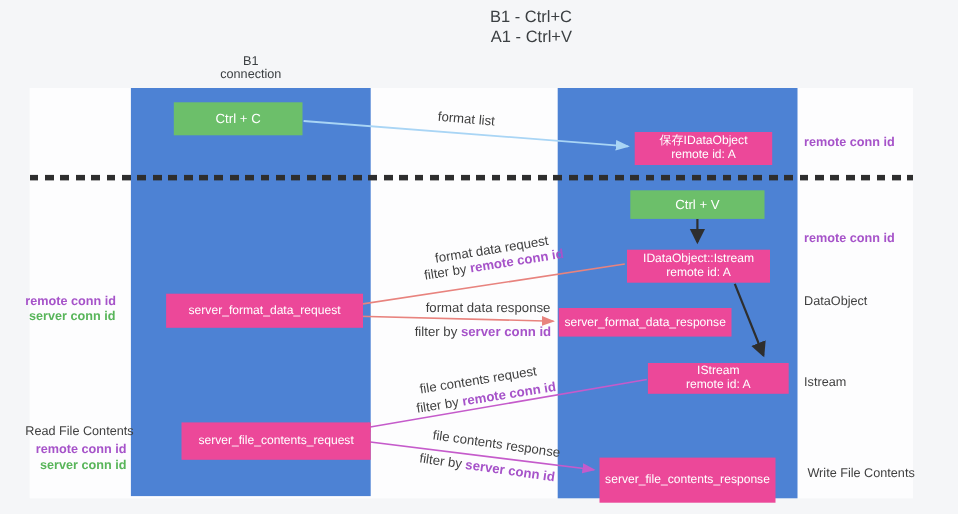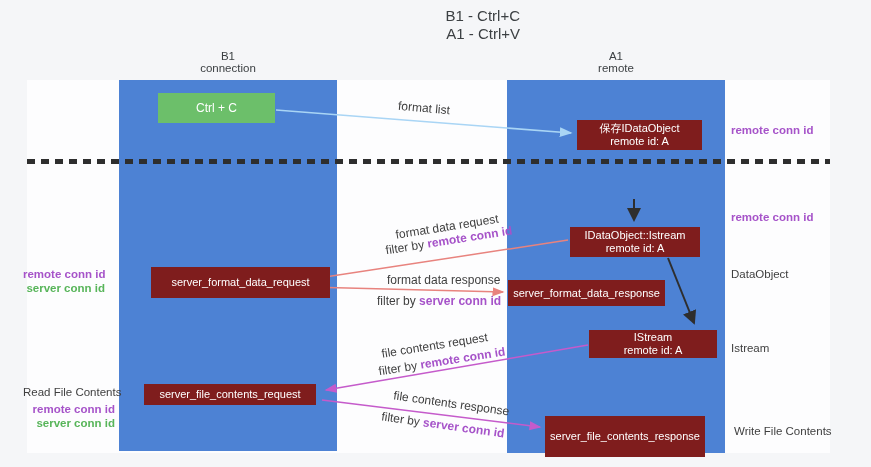--- a/index.html
+++ b/index.html
@@ -17,21 +17,21 @@
   .lane.right { left:507px; height:373px; }
 
   .divider { position:absolute; left:27px; top:159px; width:803px; height:5px; z-index:4;
              background:repeating-linear-gradient(90deg,#2e2e2e 0 8px,transparent 8px 14px); }
 
   .arrows { position:absolute; left:0; top:0; z-index:5; }
 
   .box { position:absolute; z-index:6; display:flex; flex-direction:column;
          align-items:center; justify-content:center; color:#fff; text-align:center; }
   .box.green  { background:#6cbf6a; font-size:12px; }
-  .box.orange { background:#7f1d1d; font-size:11px; line-height:13px; }
+  .box.orange { background:#ec4899; font-size:11px; line-height:13px; }
 
   .lbl { position:absolute; z-index:7; font-size:11.5px; color:#3f3f3f; white-space:nowrap; }
   .purple { color:#a653c9; font-weight:bold; }
   .green-t { color:#58b55a; font-weight:bold; }
   .right-align { text-align:right; }
   .flow { position:absolute; z-index:7; font-size:12px; color:#3f3f3f;
           text-align:center; white-space:nowrap; }
   .rot-up { transform:rotate(-9deg); }
   .rot-dn { transform:rotate(8deg); }
   .rot-sl { transform:rotate(5deg); }
@@ -45,24 +45,20 @@
   <div class="band"></div>
 
   <div class="title">
     <div>B1 - Ctrl+C</div>
     <div>A1 - Ctrl+V</div>
   </div>
 
   <div class="lane-header" style="left:119px;">
     <div>B1</div>
     <div>connection</div>
-  </div>
-  <div class="lane-header" style="left:507px;">
-    <div>A1</div>
-    <div>remote</div>
   </div>
 
   <div class="lane left"></div>
   <div class="lane right"></div>
 
   <div class="divider"></div>
 
   <svg class="arrows" width="871" height="467">
     <defs>
       <marker id="m-blue" markerWidth="9" markerHeight="8" refX="7" refY="3" orient="auto">
@@ -87,36 +83,37 @@
     <line x1="322" y1="400" x2="540" y2="427" stroke="#c55bcb" stroke-width="1.5" marker-end="url(#m-magenta)"></line>
   </svg>
 
   <div class="box green" style="left:158px; top:93px; width:117px; height:30px;">Ctrl + C</div>
 
   <div class="box orange" style="left:577px; top:120px; width:125px; height:30px;">
     <div>保存IDataObject</div>
     <div>remote id: A</div>
   </div>
 
+  <div class="box green" style="left:573px; top:173px; width:122px; height:26px;">Ctrl + V</div>
 
   <div class="box orange" style="left:570px; top:227px; width:130px; height:30px;">
     <div>IDataObject::Istream</div>
     <div>remote id: A</div>
   </div>
 
   <div class="box orange" style="left:151px; top:267px; width:179px; height:31px;">server_format_data_request</div>
 
   <div class="box orange" style="left:508px; top:280px; width:157px; height:26px;">server_format_data_response</div>
 
   <div class="box orange" style="left:589px; top:330px; width:128px; height:28px;">
     <div>IStream</div>
     <div>remote id: A</div>
   </div>
 
-  <div class="box orange" style="left:144px; top:384px; width:172px; height:21px;">server_file_contents_request</div>
+  <div class="box orange" style="left:165px; top:384px; width:172px; height:34px;">server_file_contents_request</div>
 
   <div class="box orange" style="left:545px; top:416px; width:160px; height:41px;">server_file_contents_response</div>
 
   <div class="lbl purple" style="left:731px; top:124px;">remote conn id</div>
   <div class="lbl purple" style="left:731px; top:211px;">remote conn id</div>
   <div class="lbl" style="left:731px; top:236px;margin-top:32px;">DataObject</div>
   <div class="lbl" style="left:731px; top:342px;">Istream</div>
   <div class="lbl" style="left:734px; top:425px;">Write File Contents</div>
 
   <div class="lbl purple right-align" style="left:23px; top:268px; width:82px;">remote conn id</div>

